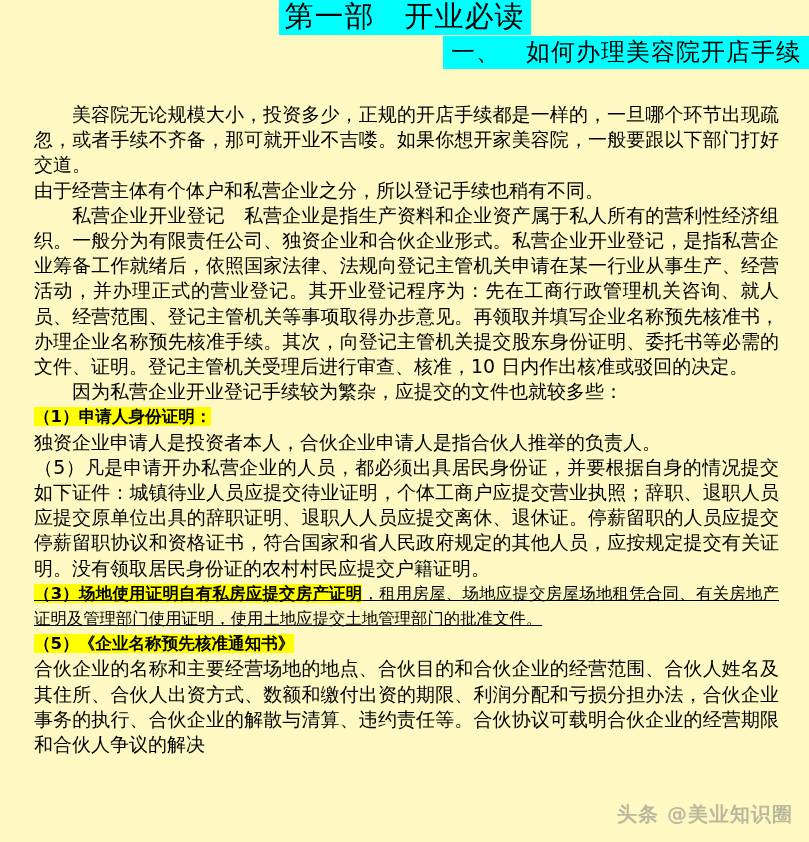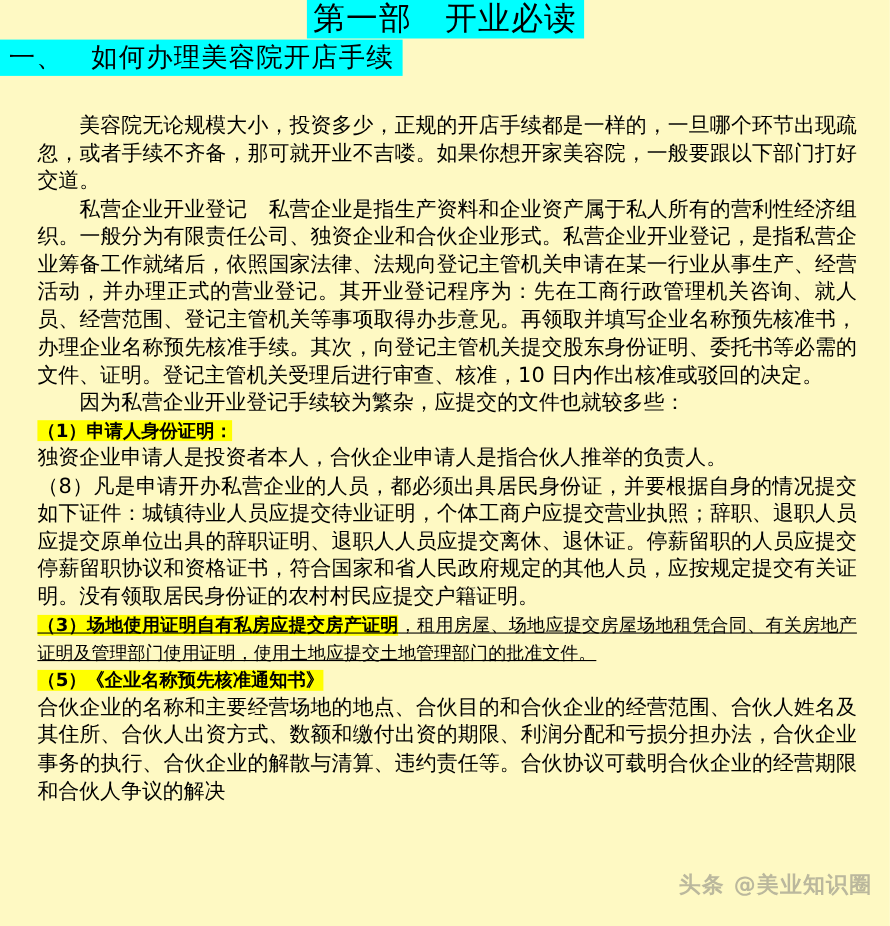--- a/index.html
+++ b/index.html
@@ -30,21 +30,21 @@
   .title-main {
     display: inline-block;
     font-family: "DejaVu Serif", "Liberation Serif", serif;
     font-size: 29px;
     letter-spacing: 1px;
     background: #00ffff;
     padding: 2px 6px 4px 6px;
     white-space: pre;
   }
   .title-sub-row {
-    text-align: left;
+    text-align: right;
     line-height: 1;
     margin-top: 1px;
   }
   .title-sub {
     display: inline-block;
     font-family: "DejaVu Serif", "Liberation Serif", serif;
     font-size: 24px;
     letter-spacing: 1px;
     background: #00ffff;
     padding: 4px 8px 5px 8px;
@@ -88,21 +88,21 @@
     line-height: 25.2px;
     text-align: justify;
     word-break: break-all;
     text-decoration: underline;
   }
 
   
   .watermark {
     position: absolute;
     right: 16px;
-    bottom: 24px;
+    bottom: 14px;
     font-size: 20px;
     font-weight: bold;
     color: rgba(120,120,120,0.50);
     letter-spacing: 1px;
     white-space: pre;
     pointer-events: none;
     font-family: "DejaVu Sans", "Liberation Sans", sans-serif;
   }
 </style>
 </head>
@@ -116,33 +116,34 @@
 
   <div class="title-sub-row">
     <span class="title-sub">一、　如何办理美容院开店手续</span>
   </div>
 
   <div class="body-area">
 
     <p class="para indent">美容院无论规模大小，投资多少，正规的开店手续都是一样的，一旦哪个环节出现疏忽，或者手续不齐备，那可就开业不吉喽。如果你想开家美容院，一般要跟以下部门打好交道。</p>
 
 
+    <p class="para">由于经营主体有个体户和私营企业之分，所以登记手续也稍有不同。</p>
 
 
     <p class="para indent">私营企业开业登记　私营企业是指生产资料和企业资产属于私人所有的营利性经济组织。一般分为有限责任公司、独资企业和合伙企业形式。私营企业开业登记，是指私营企业筹备工作就绪后，依照国家法律、法规向登记主管机关申请在某一行业从事生产、经营活动，并办理正式的营业登记。其开业登记程序为：先在工商行政管理机关咨询、就人员、经营范围、登记主管机关等事项取得办步意见。再领取并填写企业名称预先核准书，办理企业名称预先核准手续。其次，向登记主管机关提交股东身份证明、委托书等必需的文件、证明。登记主管机关受理后进行审查、核准，10 日内作出核准或驳回的决定。</p>
 
     <p class="para indent">因为私营企业开业登记手续较为繁杂，应提交的文件也就较多些：</p>
 
     <div class="hl-head">
       <span class="mark">（1）申请人身份证明：</span>
     </div>
 
     <p class="para">独资企业申请人是投资者本人，合伙企业申请人是指合伙人推举的负责人。</p>
 
-    <p class="para">（8）凡是申请开办私营企业的人员，都必须出具居民身份证，并要根据自身的情况提交如下证件：城镇待业人员应提交待业证明，个体工商户应提交营业执照；辞职、退职人员应提交原单位出具的辞职证明、退职人人员应提交离休、退休证。停薪留职的人员应提交停薪留职协议和资格证书，符合国家和省人民政府规定的其他人员，应按规定提交有关证明。没有领取居民身份证的农村村民应提交户籍证明。</p>
+    <p class="para">（5）凡是申请开办私营企业的人员，都必须出具居民身份证，并要根据自身的情况提交如下证件：城镇待业人员应提交待业证明，个体工商户应提交营业执照；辞职、退职人员应提交原单位出具的辞职证明、退职人人员应提交离休、退休证。停薪留职的人员应提交停薪留职协议和资格证书，符合国家和省人民政府规定的其他人员，应按规定提交有关证明。没有领取居民身份证的农村村民应提交户籍证明。</p>
 
     <p class="inline-head">
       <span class="mark">（3）场地使用证明自有私房应提交房产证明</span><span>，租用房屋、场地应提交房屋场地租凭合同、有关房地产证明及管理部门使用证明，使用土地应提交土地管理部门的批准文件。</span>
     </p>
 
 
     <div class="hl-head">
       <span class="mark">（5）《企业名称预先核准通知书》</span>
     </div>
 

